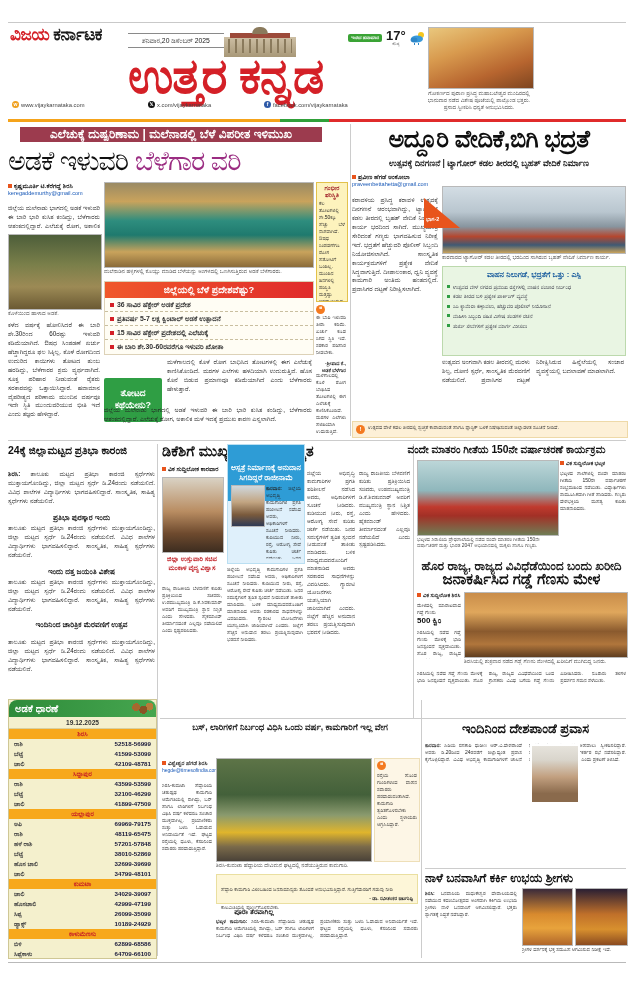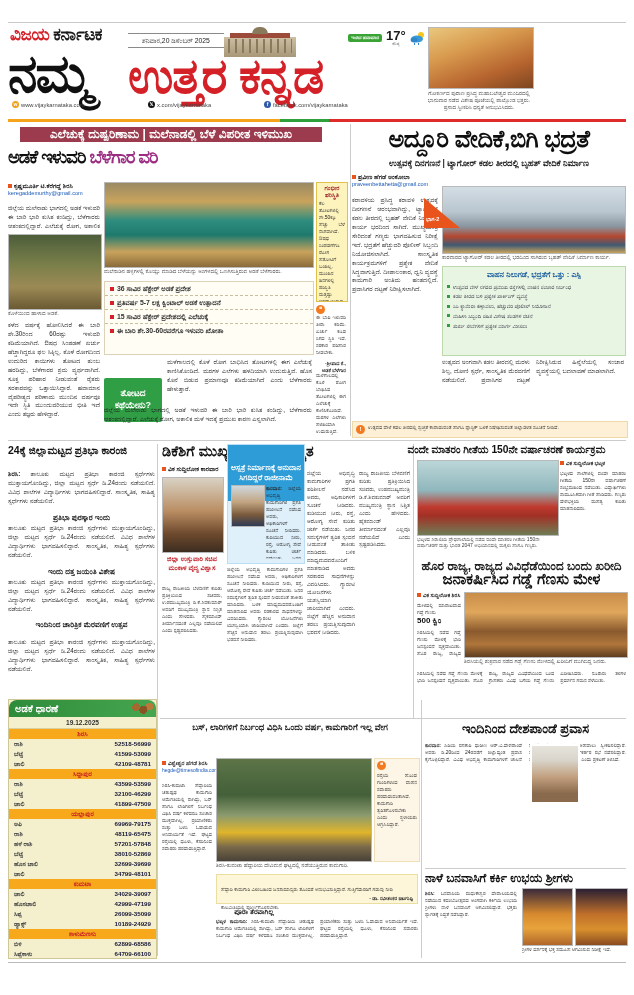--- a/index.html
+++ b/index.html
@@ -36,21 +36,21 @@
   .ph-group{background:linear-gradient(180deg,#bcd6d8 0%,#8fb7bc 40%,#c03a2e 62%,#a23026 74%,#6f7d55 100%);}
   .ph-market{background:linear-gradient(180deg,#c98d4a 0%,#e0a75c 30%,#8a5a2e 60%,#b0763c 80%,#5f3d1f 100%);}
   .ph-road{background:linear-gradient(180deg,#5d7447 0%,#43603a 35%,#8a9a6e 55%,#e0b52c 72%,#7a6a4a 86%,#4a4238 100%);}
   .ph-man{background:linear-gradient(180deg,#d9d2c4 0%,#b98d62 45%,#6e4a2e 75%,#3d2d20 100%);}
   .ph-man2{background:linear-gradient(180deg,#cfd8de 0%,#c2a582 40%,#7a5a3c 72%,#2e3a55 100%);}
   .ph-old{background:linear-gradient(180deg,#e6e3dc 0%,#d9d5cc 25%,#c2a080 55%,#8a6a4c 85%);}
   .ph-swami1{background:linear-gradient(180deg,#3a2a3a 0%,#d88a2e 45%,#e8a33c 70%,#b0662a 100%);}
   .ph-swami2{background:linear-gradient(180deg,#2a1f33 0%,#c0702a 45%,#d8902e 72%,#8a4a20 100%);}
   
   .kick{background:#9c3b4e;color:#fff;font-size:12px;font-weight:bold;text-align:center;line-height:15px;}
-  .h1b{font-size:18px;font-weight:bold;color:#0f0f0f;letter-spacing:-1px;line-height:1;}
+  .h1b{font-size:27px;font-weight:normal;color:#0f0f0f;letter-spacing:-1px;line-height:1;}
   .h1b .acc{color:#9b2d82;}
   .h1r{font-size:24px;font-weight:bold;color:#0f0f0f;letter-spacing:-0.5px;line-height:1;}
   .sub{font-size:8.4px;font-weight:bold;color:#222;}
   .byl{font-size:6.2px;font-weight:bold;color:#1a1a1a;}
   .byl .sq{display:inline-block;width:4px;height:4px;background:#e8541c;margin-right:2px;}
   .mail{font-size:5.6px;color:#1a5ab8;}
   .ibox{background:#fffdf4;border:1px solid #ddd2b8;}
   .ibox-h{background:linear-gradient(90deg,#f0582b,#e02b2b);color:#fff;font-weight:bold;
           font-size:9.3px;text-align:center;line-height:16px;}
   .ibox-r{display:flex;align-items:center;gap:3px;font-size:6.9px;font-weight:bold;color:#333;
@@ -95,21 +95,20 @@
 <body>
 
 <div id="page">
 
   <div class="abs rule" style="left:8px;top:22px;width:618px;height:1px;"></div>
 
   <div class="abs brand" style="left:10px;top:25px;">
     <span class="r">ವಿಜಯ</span>
     <span>ಕರ್ನಾಟಕ</span>
   </div>
-  <div class="abs namma" style="left:8px;top:47px;">ನಮ್ಮ</div>
   <div class="abs handle" style="left:12px;top:101px;">
     <span class="dot" style="background:#f0a01e;">w</span>
     <span>www.vijaykarnataka.com</span>
   </div>
 
   <div class="abs datebox" style="left:128px;top:33px;width:96px;">ಶನಿವಾರ,20 ಡಿಸೆಂಬರ್ 2025</div>
 
   <div class="abs" style="left:224px;top:27px;width:72px;height:30px;">
     <div style="position:absolute;left:0;top:10px;width:72px;height:20px;background:linear-gradient(180deg,#cdbfa4,#a89878);"></div>
     <div style="position:absolute;left:6px;top:6px;width:60px;height:5px;background:#9c4a3a;"></div>
@@ -163,20 +162,21 @@
   </div>
   <div class="abs jt" style="left:8px;top:204px;width:92px;height:28px;">ಜಿಲ್ಲೆಯ ಮಲೆನಾಡು ಭಾಗದಲ್ಲಿ ಅಡಕೆ ಇಳುವರಿ ಈ ಬಾರಿ ಭಾರಿ ಕುಸಿತ ಕಂಡಿದ್ದು, ಬೆಳೆಗಾರರು ಆತಂಕದಲ್ಲಿದ್ದಾರೆ. ಎಲೆಚುಕ್ಕೆ ರೋಗ, ಅಕಾಲಿಕ ಮಳೆ ಇದಕ್ಕೆ ಪ್ರಮುಖ ಕಾರಣ ಎನ್ನಲಾಗಿದೆ.</div>
   <div class="abs ph ph-rot" style="left:8px;top:234px;width:92px;height:74px;"></div>
   <div class="abs cap" style="left:8px;top:310px;width:92px;height:8px;">ಕೊಳೆಯಿಂದ ಹಾಳಾದ ಅಡಕೆ.</div>
   <div class="abs jt" style="left:8px;top:321px;width:92px;height:115px;">ಕಳೆದ ವರ್ಷಕ್ಕೆ ಹೋಲಿಸಿದರೆ ಈ ಬಾರಿ ಶೇ.30ರಿಂದ 60ರಷ್ಟು ಇಳುವರಿ ಕಡಿಮೆಯಾಗಿದೆ. ಔಷಧ ಸಿಂಪಡಣೆ ಖರ್ಚು ಹೆಚ್ಚಾಗಿದ್ದರೂ ಫಲ ಸಿಕ್ಕಿಲ್ಲ. ಕೊಳೆ ರೋಗದಿಂದ ಉದುರಿದ ಕಾಯಿಗಳು ತೋಟದ ತುಂಬ ಹರಡಿದ್ದು, ಬೆಳೆಗಾರರ ಶ್ರಮ ವ್ಯರ್ಥವಾಗಿದೆ. ಸೂಕ್ತ ಪರಿಹಾರ ನೀಡುವಂತೆ ರೈತರು ಸರಕಾರವನ್ನು ಒತ್ತಾಯಿಸಿದ್ದಾರೆ. ಹವಾಮಾನ ವೈಪರೀತ್ಯದ ಪರಿಣಾಮ ಮುಂದಿನ ವರ್ಷವೂ ಇದೇ ಸ್ಥಿತಿ ಮುಂದುವರಿಯುವ ಭೀತಿ ಇದೆ ಎಂದು ತಜ್ಞರು ಹೇಳಿದ್ದಾರೆ.</div>
 
   <div class="abs ph ph-areca" style="left:104px;top:182px;width:208px;height:84px;"></div>
   <div class="abs cap" style="left:104px;top:268px;width:208px;height:10px;">ಮಲೆನಾಡಿನ ಹಳ್ಳಿಗಳಲ್ಲಿ ಕೊಯ್ಲು ಮಾಡಿದ ಬೆಳೆಯನ್ನು ಅಂಗಳದಲ್ಲಿ ಒಣಗಿಸುತ್ತಿರುವ ಅಡಕೆ ಬೆಳೆಗಾರರು.</div>
 
   <div class="abs ibox" style="left:104px;top:281px;width:208px;height:72px;">
+    <div class="ibox-h">ಜಿಲ್ಲೆಯಲ್ಲಿ ಬೆಳೆ ಪ್ರದೇಶವೆಷ್ಟು?</div>
     <div class="ibox-r">
         <span class="sq"></span>
         <span>36 ಸಾವಿರ ಹೆಕ್ಟೇರ್ ಅಡಕೆ ಪ್ರದೇಶ</span>
       </div>
     <div class="ibox-r">
         <span class="sq"></span>
         <span>ಪ್ರತಿವರ್ಷ 5-7 ಲಕ್ಷ ಕ್ವಿಂಟಾಲ್ ಅಡಕೆ ಉತ್ಪಾದನೆ</span>
       </div>
     <div class="ibox-r">
         <span class="sq"></span>

